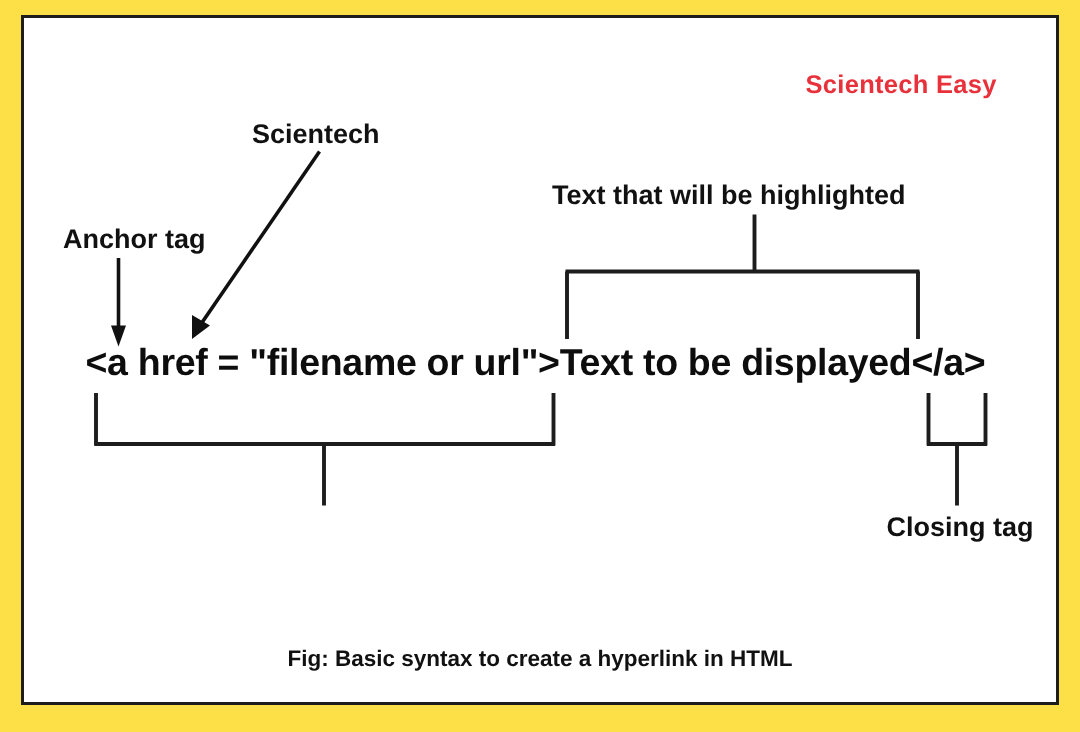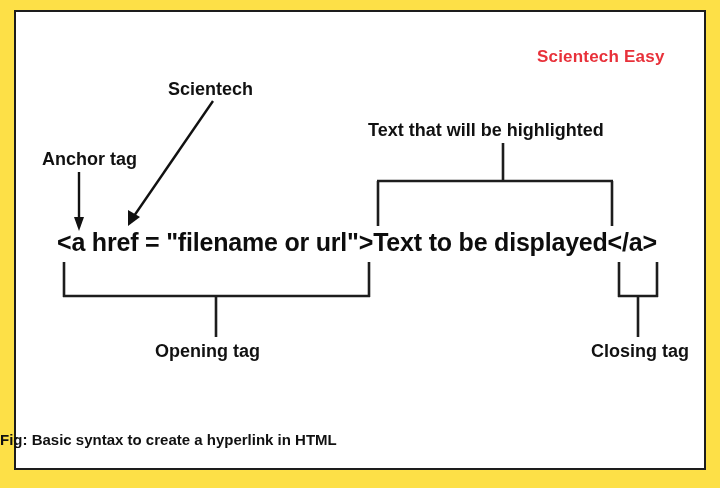--- a/index.html
+++ b/index.html
@@ -82,20 +82,21 @@
     left: 591px;
     top: 342px;
     font-size: 18px;
     text-align: right;
   }
   #caption {
     position: absolute;
     left: 0;
     right: 0;
     top: 431px;
+    text-align: center;
     font-size: 15px;
     font-weight: bold;
     color: #111111;
   }
 </style>
 </head>
 <body>
 
 <div id="canvas">
 
@@ -138,19 +139,18 @@
   <div class="lbl" id="watermark">Scientech Easy</div>
 
   <div class="lbl" id="lbl-attribute">Scientech</div>
 
   <div class="lbl" id="lbl-highlight">Text that will be highlighted</div>
 
   <div class="lbl" id="lbl-anchor">Anchor tag</div>
 
   <div id="code-line">&lt;a href = "filename or url"&gt;Text to be displayed&lt;/a&gt;</div>
 
-  <div class="lbl" id="lbl-opening">Opening tag</div>
 
   <div class="lbl" id="lbl-closing">Closing tag</div>
 
   <div id="caption">Fig: Basic syntax to create a hyperlink in HTML</div>
 
 </div>
 
 </body></html>

